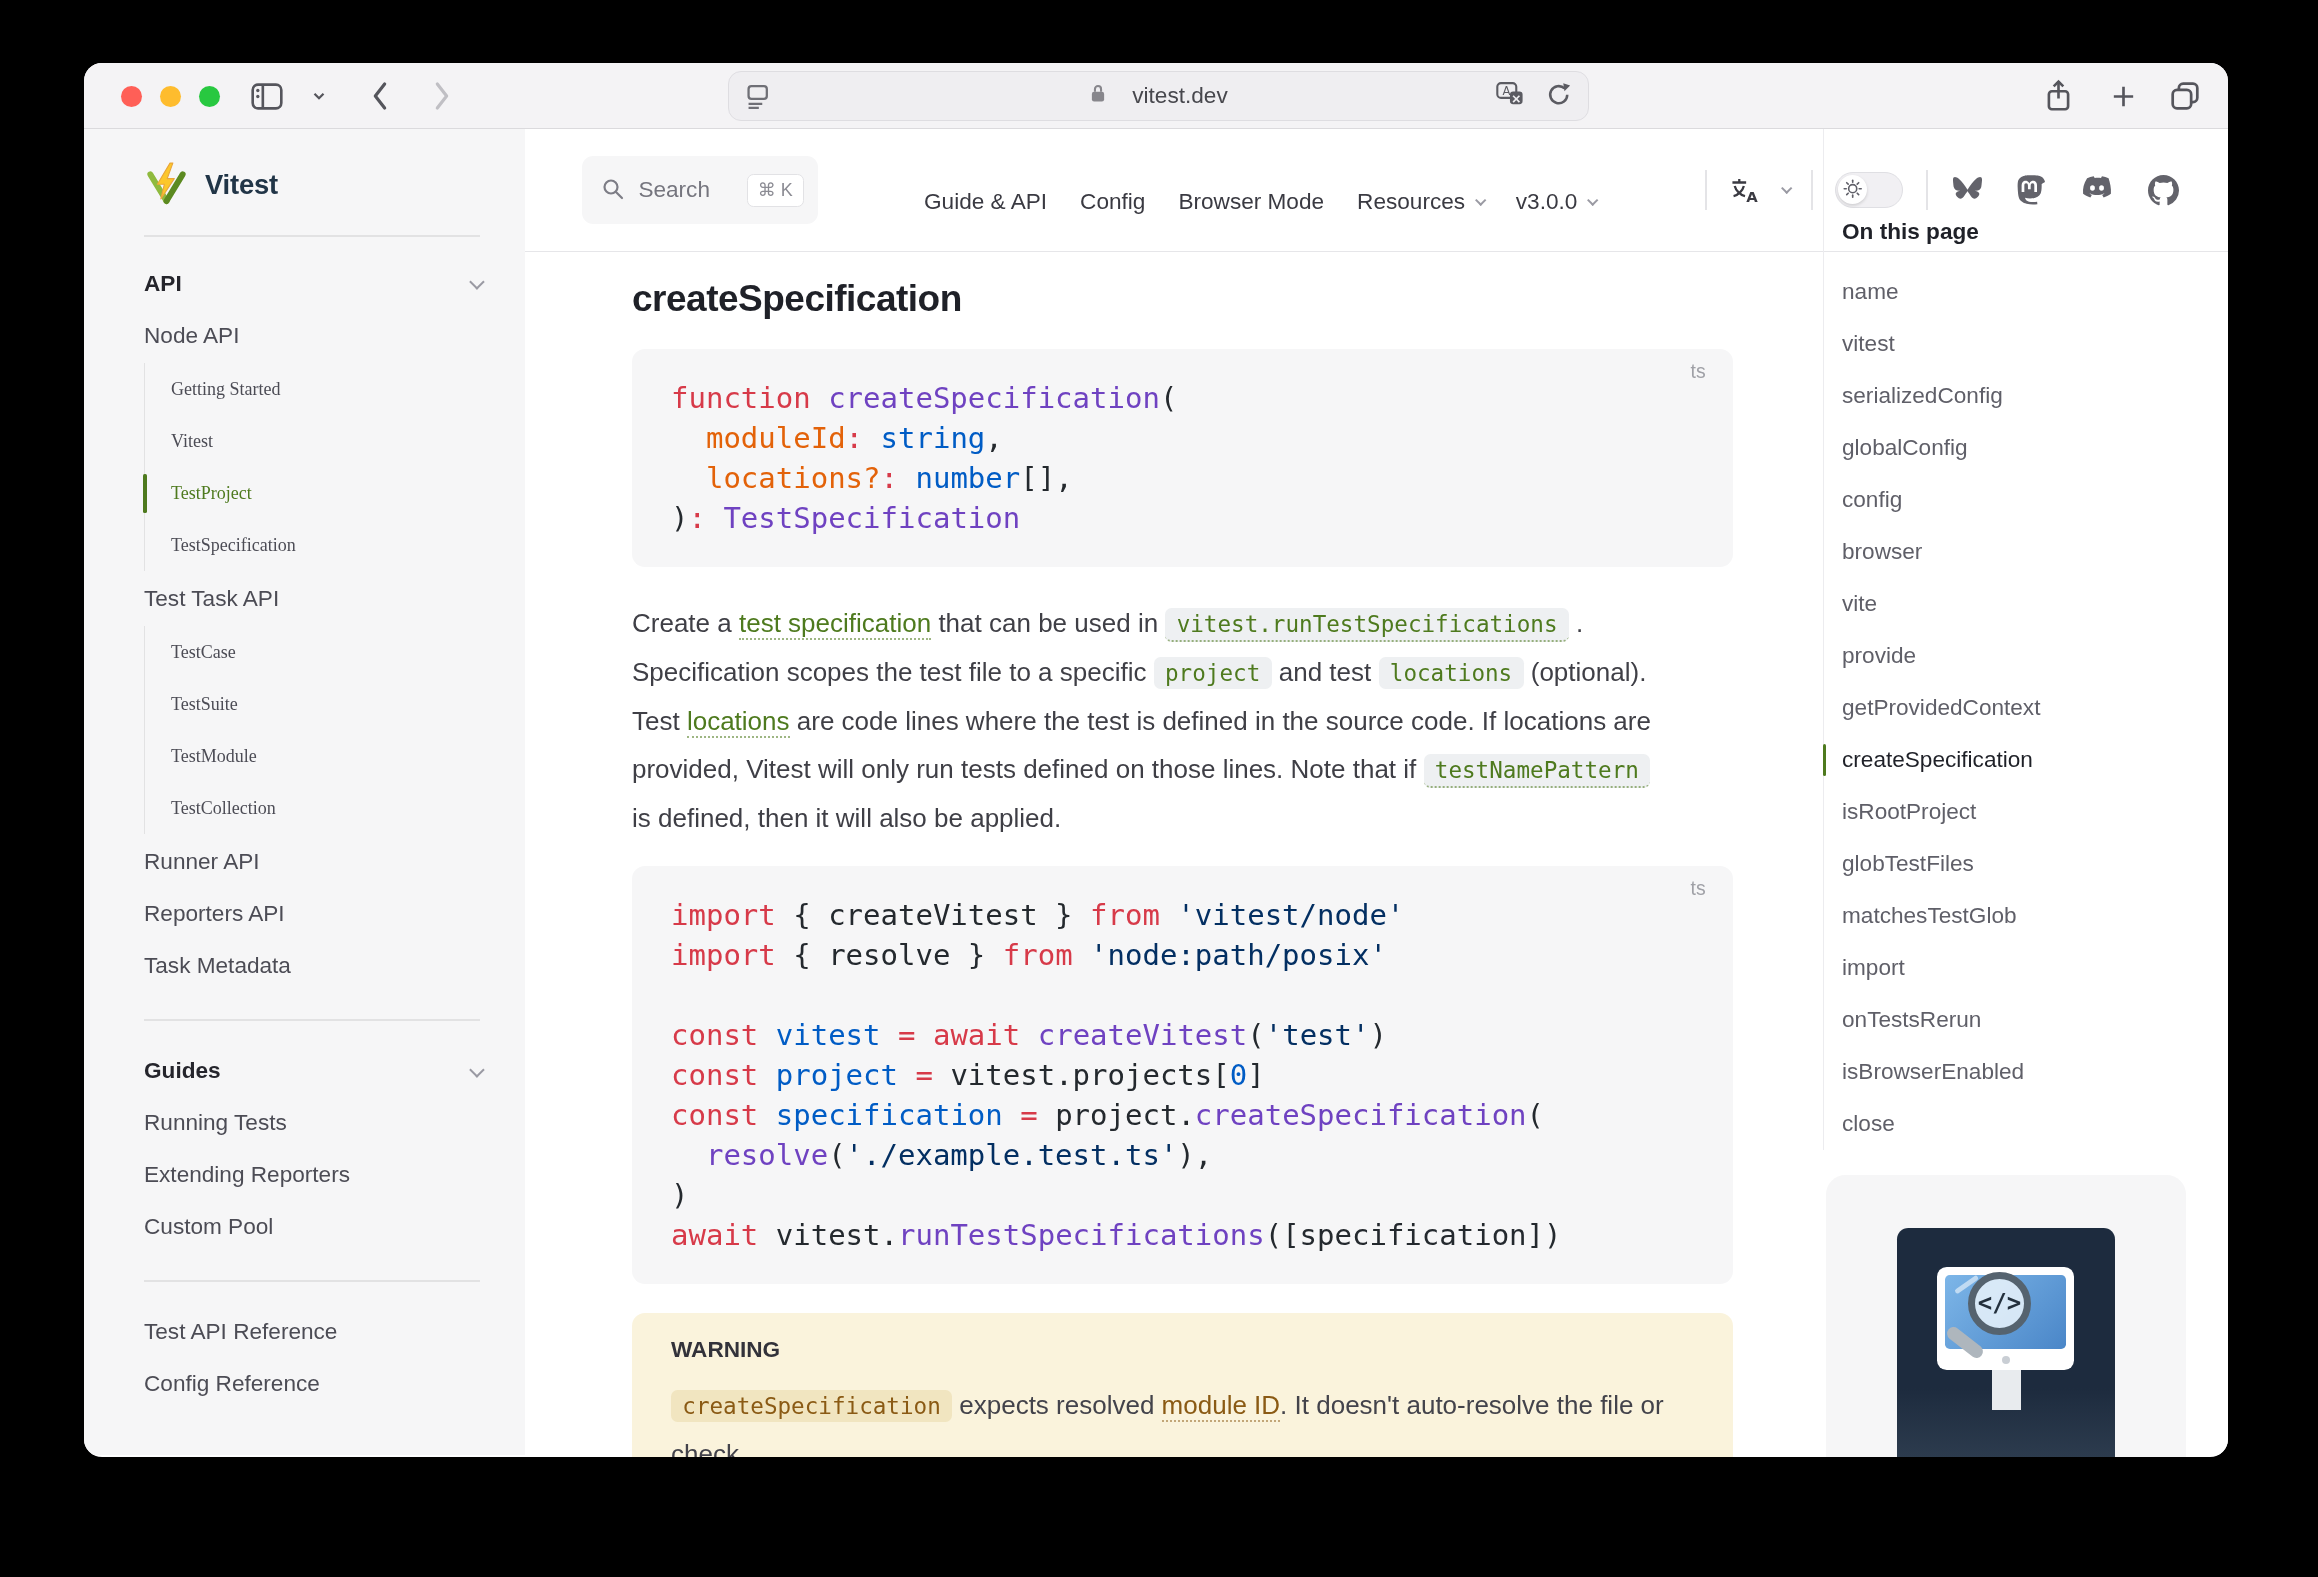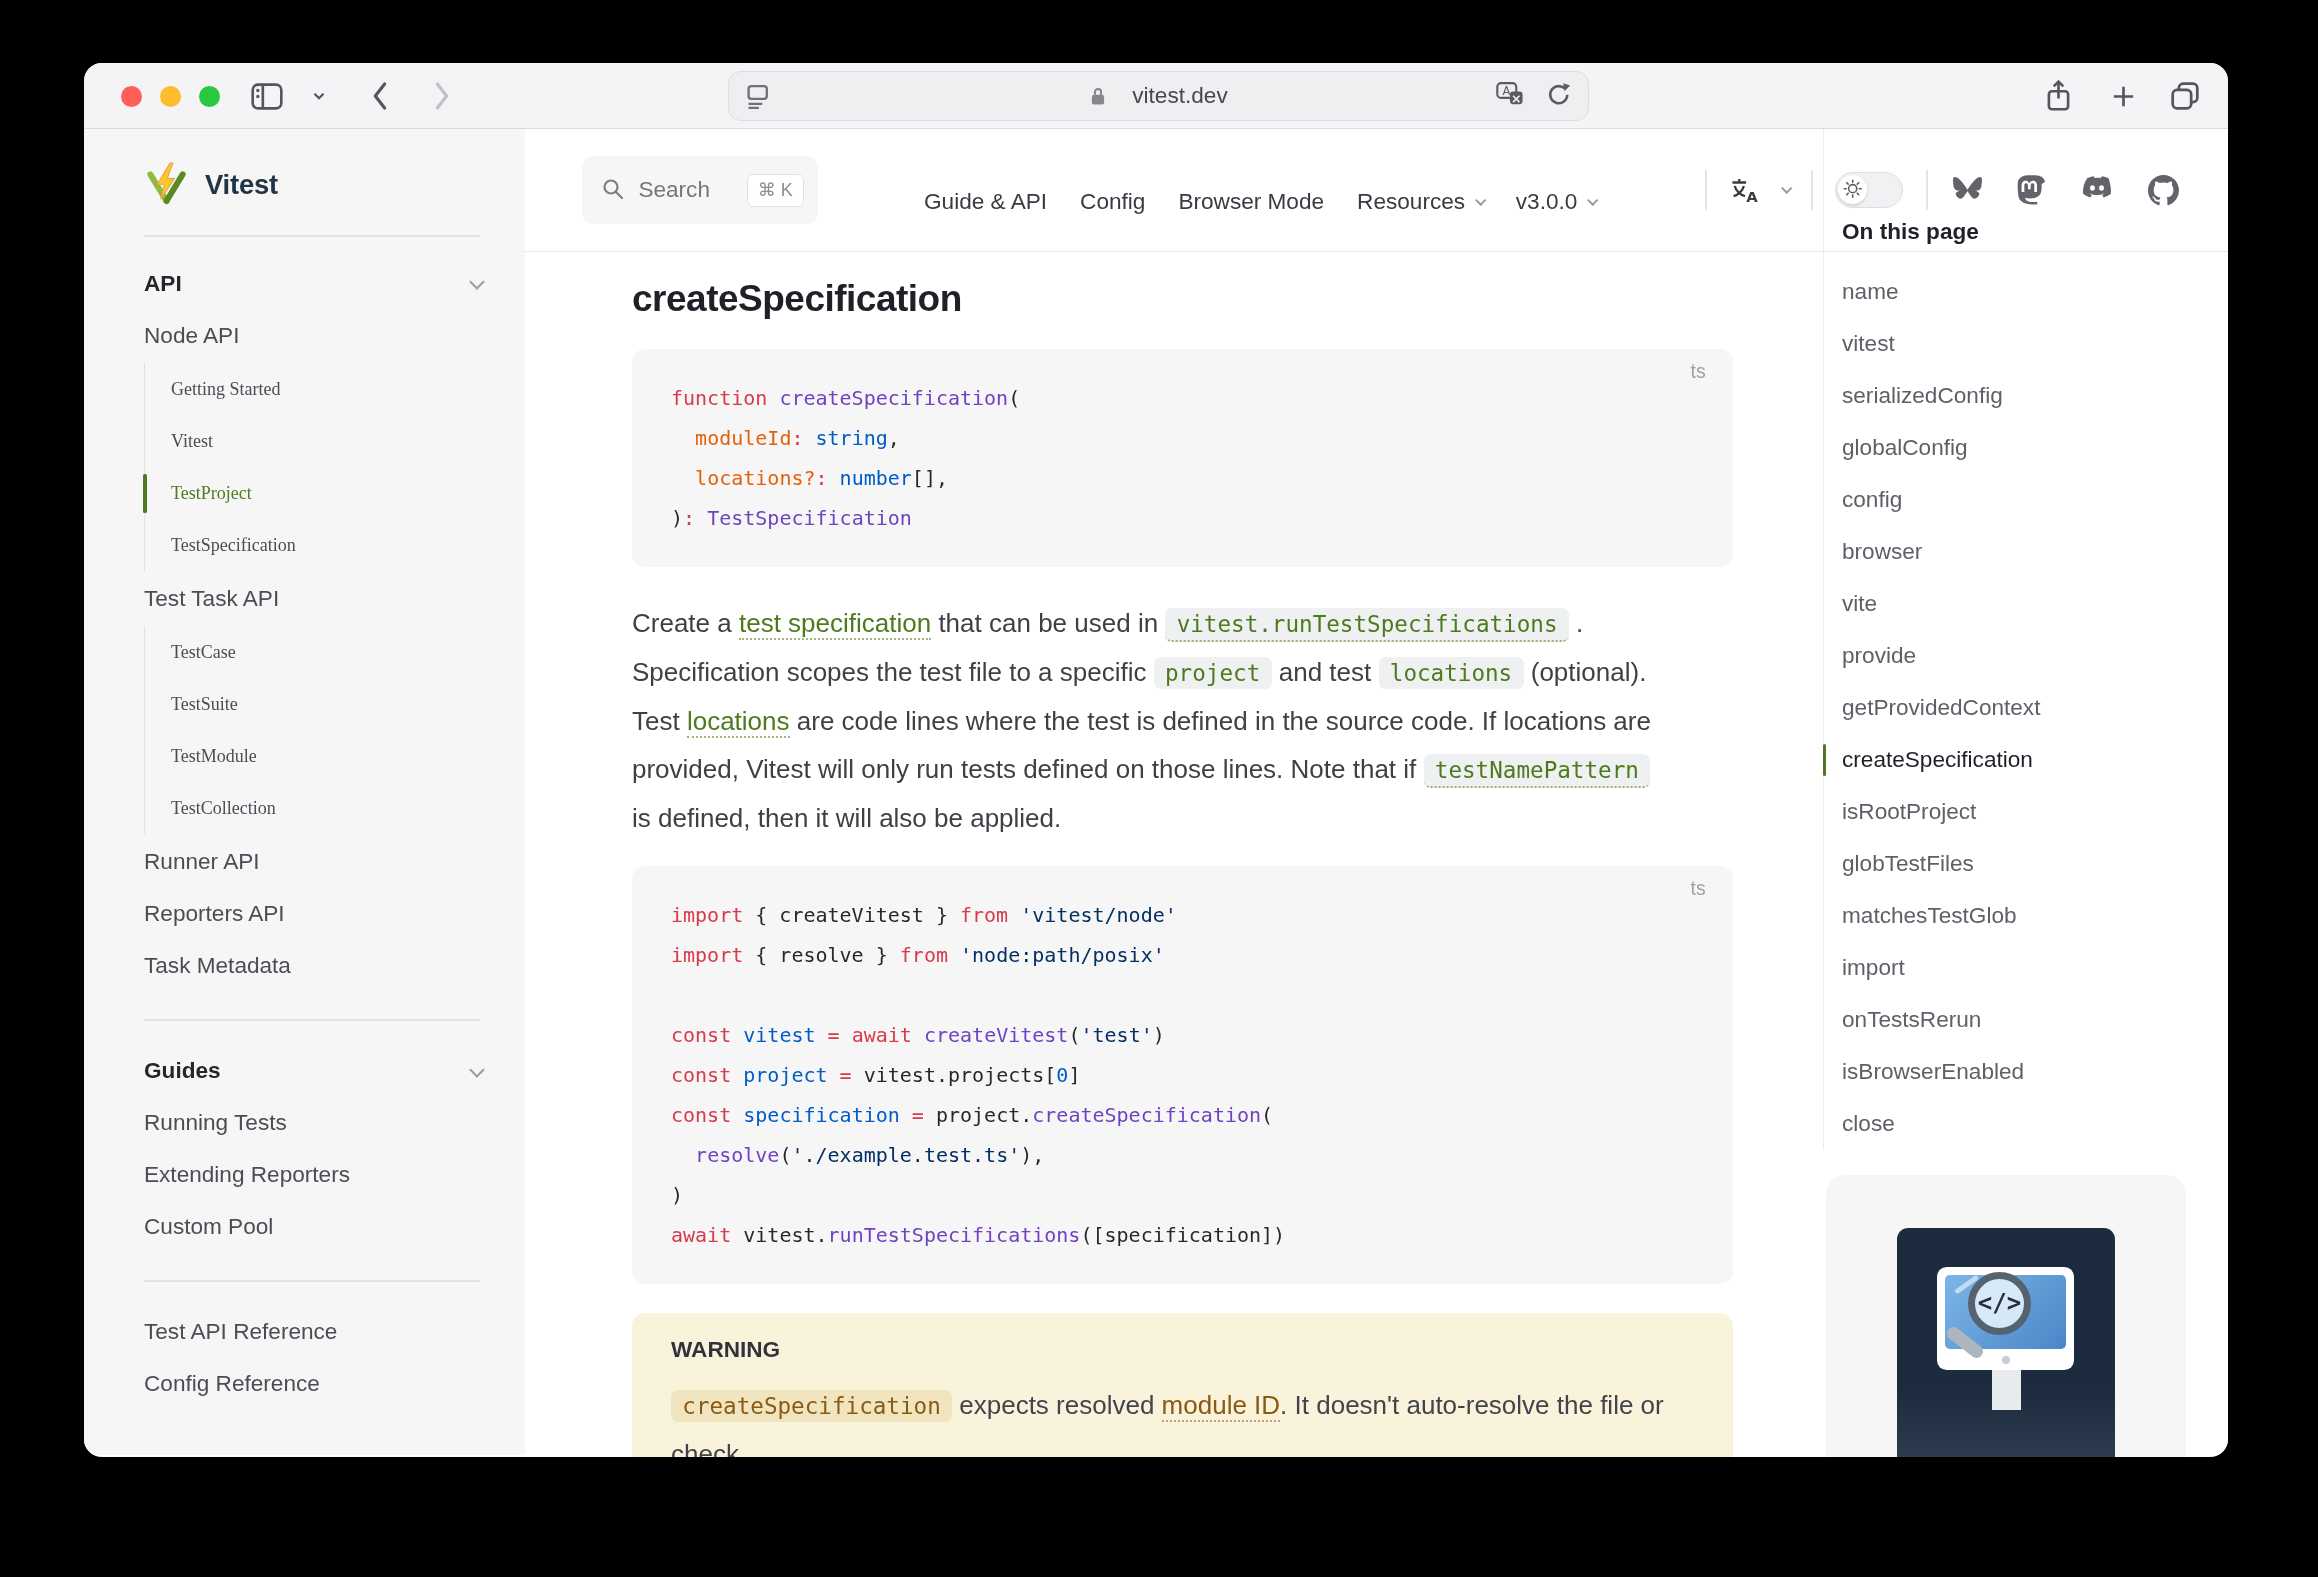--- a/index.html
+++ b/index.html
@@ -11,21 +11,21 @@
 
   
   .chrome { position:relative; height:66px; background:#f4f3f5; border-bottom:1.6px solid #dbdadd; }
   .traffic { position:absolute; left:37px; top:22.6px; display:flex; gap:18px; }
   .traffic span { width:21px; height:21px; border-radius:50%; display:block; }
   .t-close{ background:#ff5f57; } .t-min{ background:#febc2e; } .t-zoom{ background:#28c840; }
   .cicon { position:absolute; top:0; height:66px; display:flex; align-items:center; color:#55555c; }
   .cicon.dis { color:#c0bfc4; }
   .urlbar { position:absolute; left:644px; top:8px; width:861px; height:50px;
     background:#efeef1; border:1.6px solid #dedde1; border-radius:13px; display:flex; align-items:center; }
-  .url-center { position:absolute; left:0; right:0; display:flex; justify-content:center; align-items:center; gap:25px;
+  .url-center { position:absolute; left:0; right:0; display:flex; justify-content:center; gap:25px;
     color:#47474d; font-size:22.6px; }
   .url-center .lock { color:#87868c; display:flex; }
   .url-right { position:absolute; right:16px; display:flex; align-items:center; gap:18px; color:#5b5b62; }
   .reader { position:absolute; left:14.5px; color:#6f6f76; display:flex; }
 
   
   .site { display:flex; height:1326px; }
   .sidebar { width:441px; background:#f6f6f7; padding:29px 0 0 60px; flex:none; }
   .main { flex:1; position:relative; background:#fff; }
 
@@ -66,21 +66,21 @@
     background:#fff; box-shadow:0 1.6px 3.2px rgba(0,0,0,.15); display:flex; align-items:center; justify-content:center; color:#5f5f68; }
   .socials { display:flex; align-items:center; gap:34px; margin-left:24px; color:#63636b; }
   .socials > span { display:flex; cursor:pointer; }
 
   
   .page { padding:21px 0 0 107px; width:1208px; }
   h1.title { font-size:37px; font-weight:600; color:#1f2128; letter-spacing:-0.5px; line-height:52px; }
   .codeblock { position:relative; width:1101px; background:#f6f6f7; border-radius:13px;
     padding:29px 39px; margin-top:24px; }
   .codeblock .lang { position:absolute; top:11.3px; right:27.4px; font-size:19.4px; color:#9fa0a6; }
-  .code { font-family:"DejaVu Sans Mono","Liberation Mono",monospace; font-size:20px; }
+  .code { font-family:"DejaVu Sans Mono","Liberation Mono",monospace; font-size:29px; }
   .cl { line-height:40px; white-space:pre; }
   .tok-d{color:#24292e} .tok-k{color:#d73a49} .tok-f{color:#6f42c1} .tok-p{color:#e36209}
   .tok-b{color:#005cc5} .tok-s{color:#032f62} .tok-c{color:#6a737d}
 
   .prose { margin-top:32px; font-size:26px; line-height:48px; color:#3f3f46; width:1146px; }
   .seg-plain { color:#3f3f46; }
   .seg-link { color:#4e7a1e; border-bottom:2.4px dotted rgba(78,122,30,.55); cursor:pointer; }
   .seg-code, .seg-codelink { font-family:"DejaVu Sans Mono","Liberation Mono",monospace; font-size:22.6px;
     background:#eef0f2; border-radius:6.5px; padding:3.2px 11.3px; color:#4e7a1e; }
   .seg-codelink { border-bottom:2.4px dotted rgba(78,122,30,.55); cursor:pointer; }

